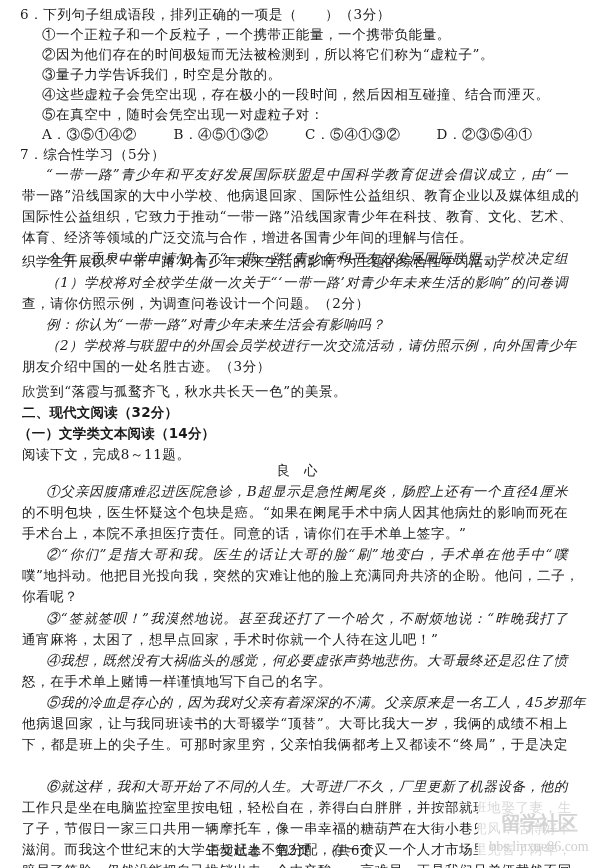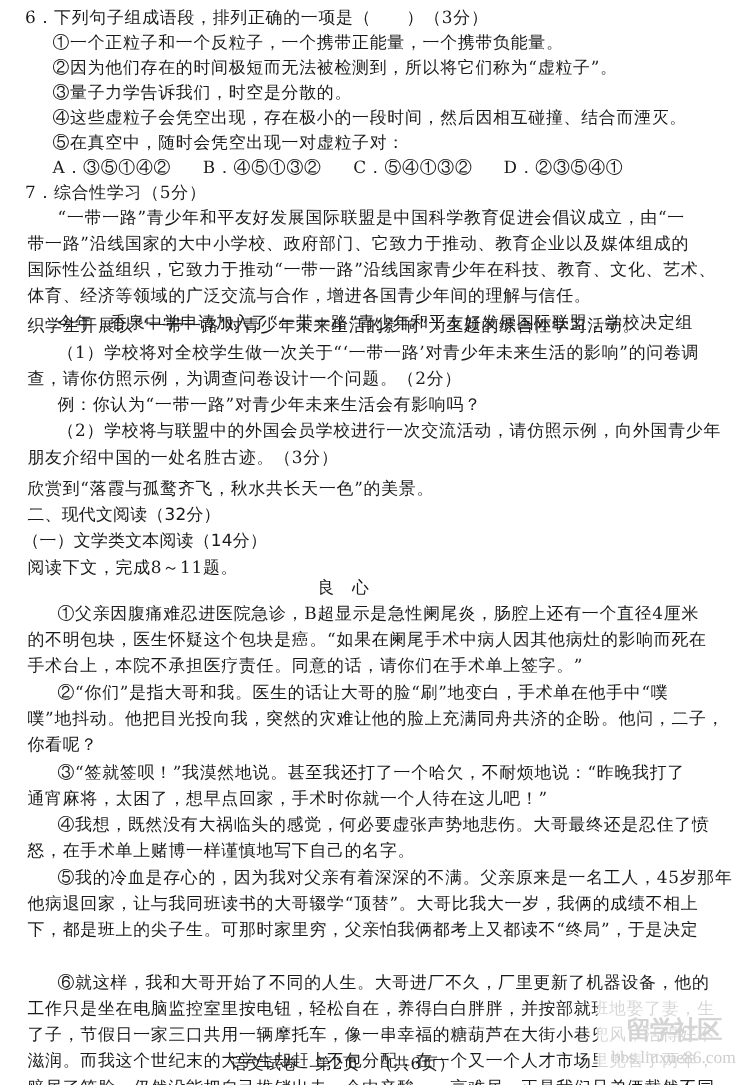--- a/index.html
+++ b/index.html
@@ -2,31 +2,31 @@
 <html><head>
 <meta charset="utf-8">
 <style>
   html, body { margin: 0; padding: 0; background: #ffffff; }
   body {
     width: 600px; height: 868px; overflow: hidden; position: relative;
     font-family: "DejaVu Serif", "Liberation Serif", serif;
     color: #1a1a1a;
     font-size: 13.5px;
   }
-  .page { position: absolute; left: 0; top: 0; width: 549px; height: 868px; }
+  .page { position: absolute; left: 0; top: 0; width: 549px; height: 868px; padding-left: 45px; }
   .line {
     position: absolute; left: 22px; right: 26px;
     height: 20px; line-height: 20px; white-space: nowrap;
     letter-spacing: 0.6px;
   }
   .justify { text-align: justify; text-align-last: justify; }
   .q-num { left: 20px; }
   .opt { left: 42px; }
-  .indent { left: 46px; }
-  .bold { font-family: "DejaVu Sans", "Liberation Sans", sans-serif; font-weight: normal; letter-spacing: 0.2px; }
+  .indent { left: 46px; font-style: italic; }
+  .bold { font-family: "DejaVu Sans", "Liberation Sans", sans-serif; font-weight: bold; letter-spacing: 0.2px; }
   .choices { left: 42px; right: 26px; display: flex; }
   .choices span { flex: 1; }
   .title { left: 0; right: 0; text-align: center; letter-spacing: 14px; padding-left: 14px; }
   .footer { position: absolute; left: 0; right: 0; top: 842px; text-align: center; font-size: 13px; letter-spacing: 0.5px; }
   .watermark {
     position: absolute; left: 478px; top: 800px; width: 122px; height: 62px;
     background: rgba(255,255,255,0.82);
     display: flex; flex-direction: column; align-items: center; justify-content: center;
   }
   .wm-logo { font-family: "DejaVu Sans", sans-serif; font-weight: bold; font-size: 20px; color: #d4d4d4; letter-spacing: -1px; line-height: 32px; }
@@ -45,21 +45,21 @@
   <div class="line opt" style="top:104px">⑤在真空中，随时会凭空出现一对虚粒子对：</div>
   <div class="line choices" style="top:124px">
     <span>A．③⑤①④②</span>
     <span>B．④⑤①③②</span>
     <span>C．⑤④①③②</span>
     <span>D．②③⑤④①</span>
   </div>
 
   <div class="line q-num" style="top:144px">7．综合性学习（5分）</div>
   <div class="line indent justify" style="top:164px">“一带一路”青少年和平友好发展国际联盟是中国科学教育促进会倡议成立，由“一</div>
-  <div class="line justify" style="top:185px">带一路”沿线国家的大中小学校、政府部门、它致力于推动、教育企业以及媒体组成的</div>
+  <div class="line justify" style="top:185px">带一路”沿线国家的大中小学校、他病退回家、国际性公益组织、教育企业以及媒体组成的</div>
   <div class="line justify" style="top:206px">国际性公益组织，它致力于推动“一带一路”沿线国家青少年在科技、教育、文化、艺术、</div>
   <div class="line" style="top:227px">体育、经济等领域的广泛交流与合作，增进各国青少年间的理解与信任。</div>
   <div class="line indent justify" style="top:248px">今年，香泉中学申请加入了“一带一路”青少年和平友好发展国际联盟，学校决定组</div>
 
   <div class="line" style="top:251px">织学生开展以“‘一带一路’对青少年未来生活的影响”为主题的综合性学习活动。</div>
 
   <div class="line indent justify" style="top:272px">（1）学校将对全校学生做一次关于“‘一带一路’对青少年未来生活的影响”的问卷调</div>
   <div class="line" style="top:293px">查，请你仿照示例，为调查问卷设计一个问题。（2分）</div>
   <div class="line indent" style="top:314px">例：你认为“一带一路”对青少年未来生活会有影响吗？</div>
   <div class="line indent justify" style="top:335px">（2）学校将与联盟中的外国会员学校进行一次交流活动，请仿照示例，向外国青少年</div>

